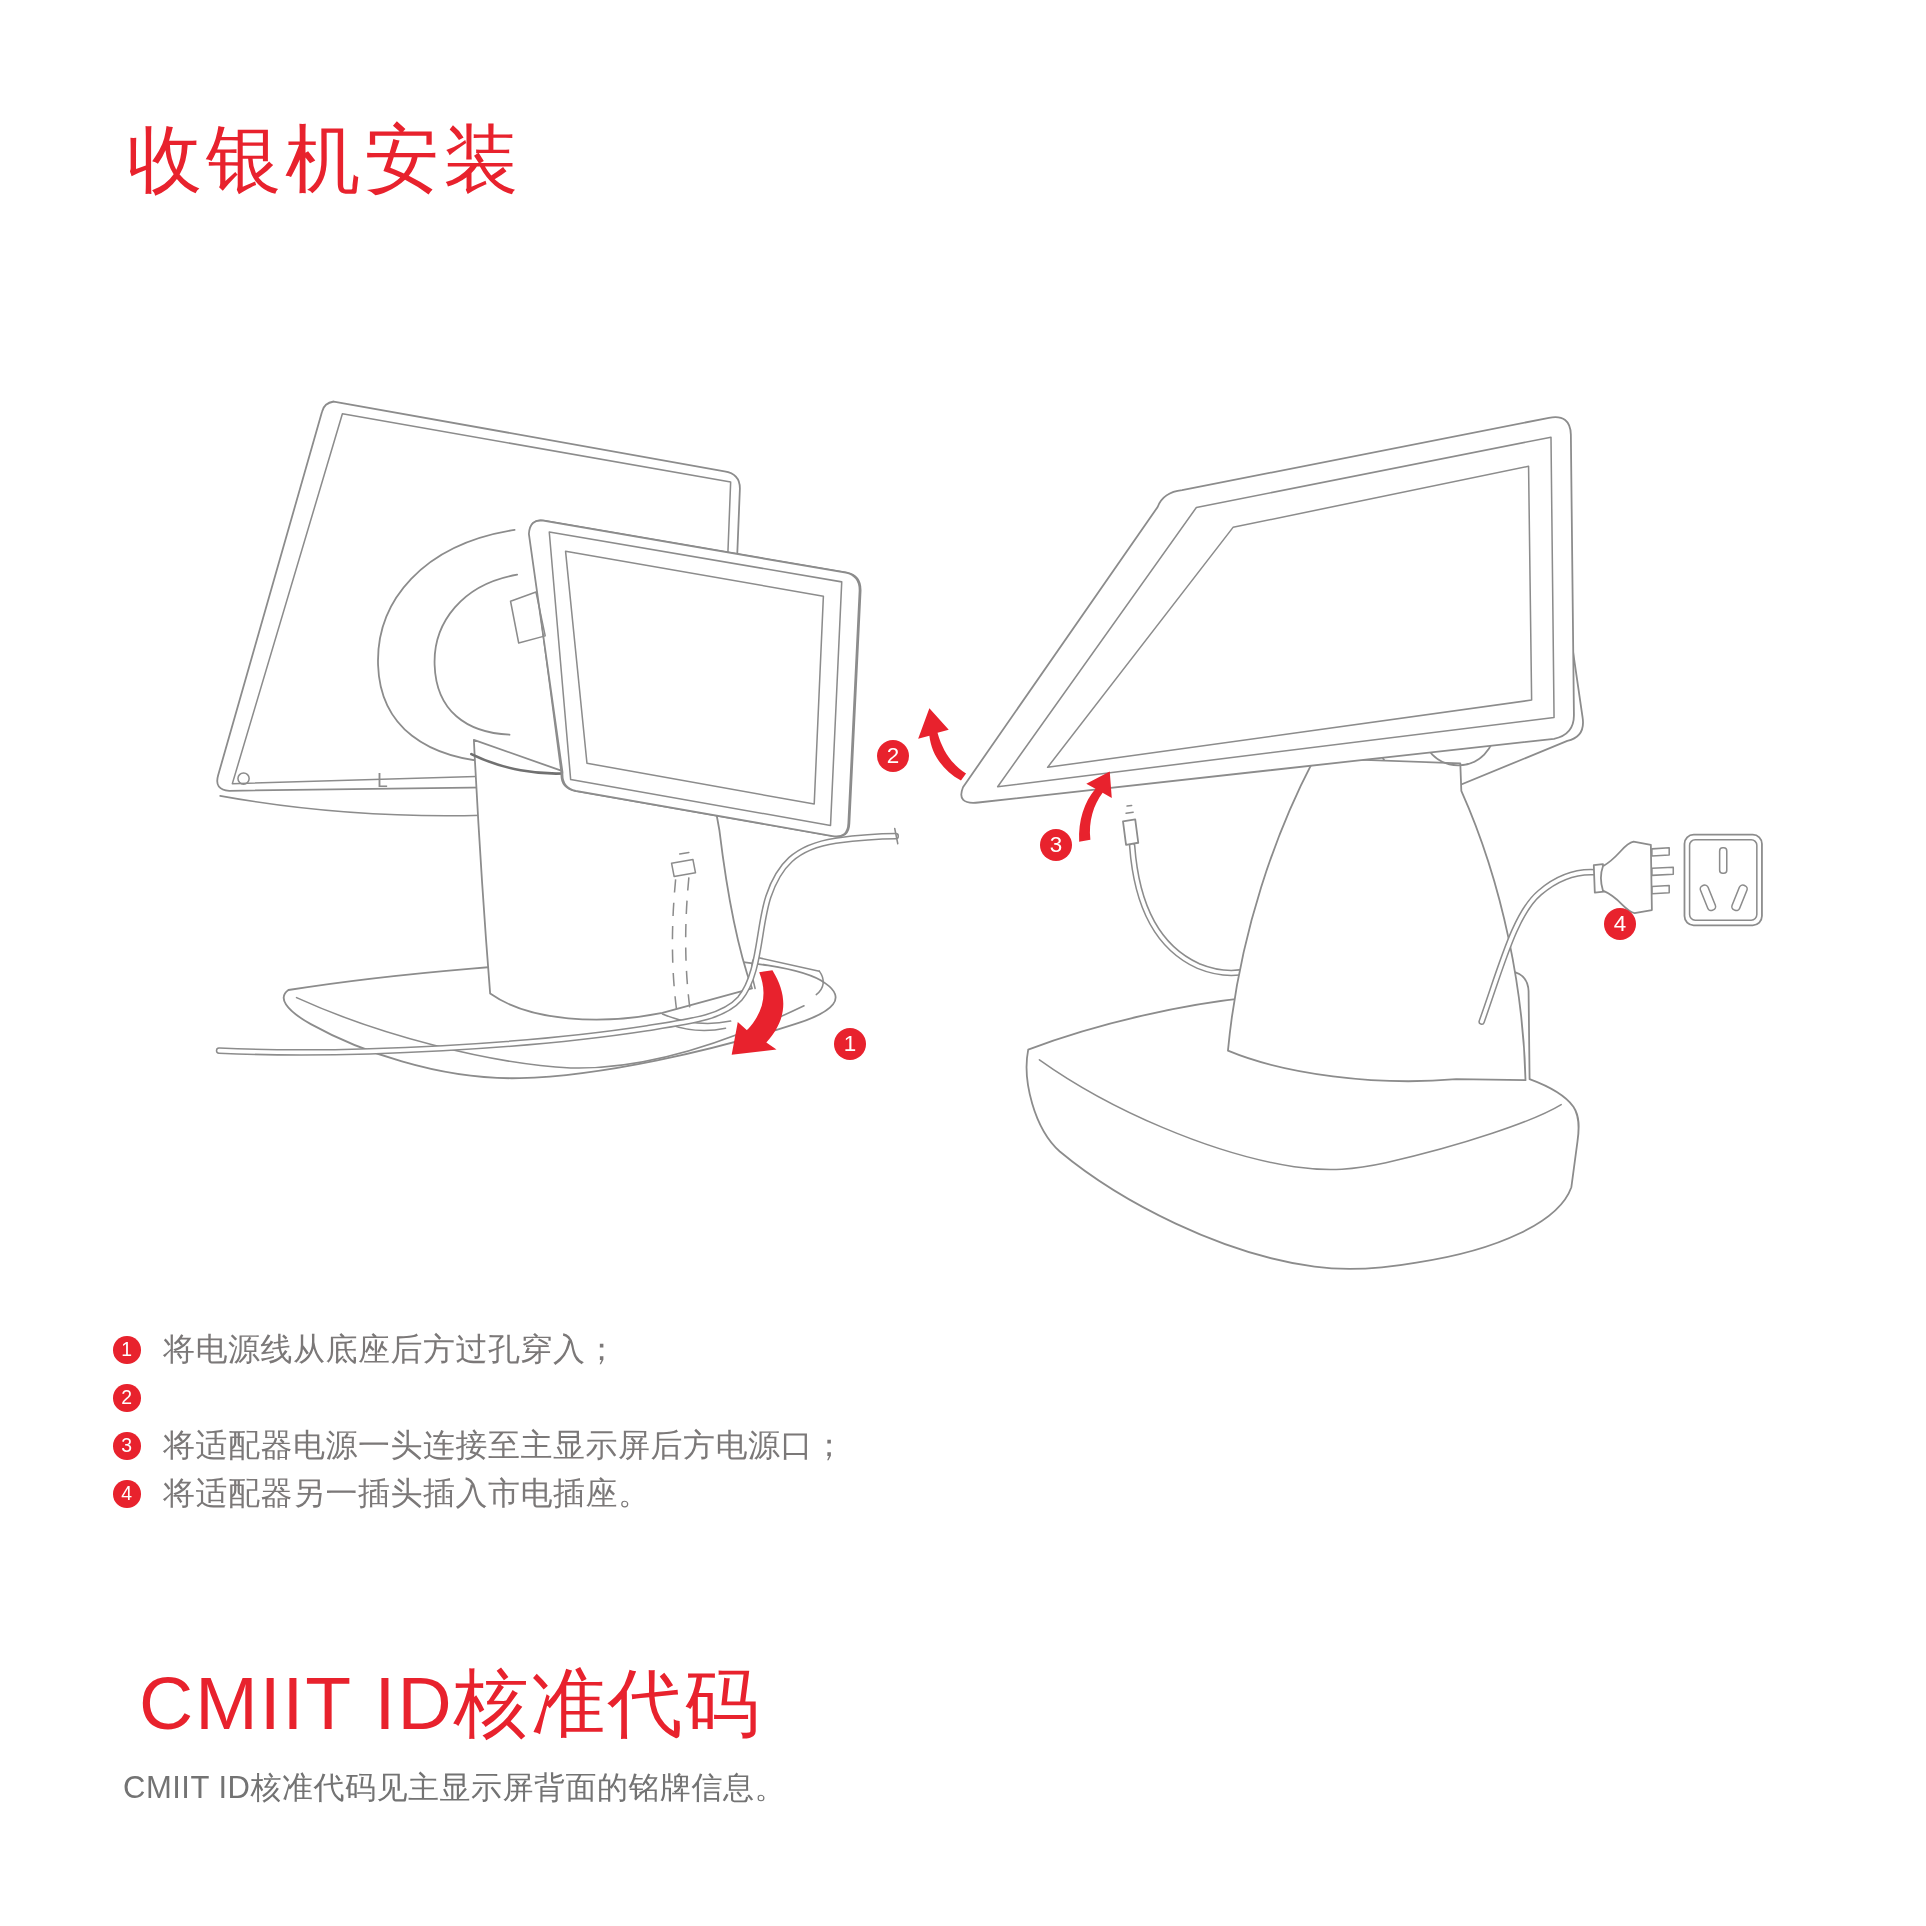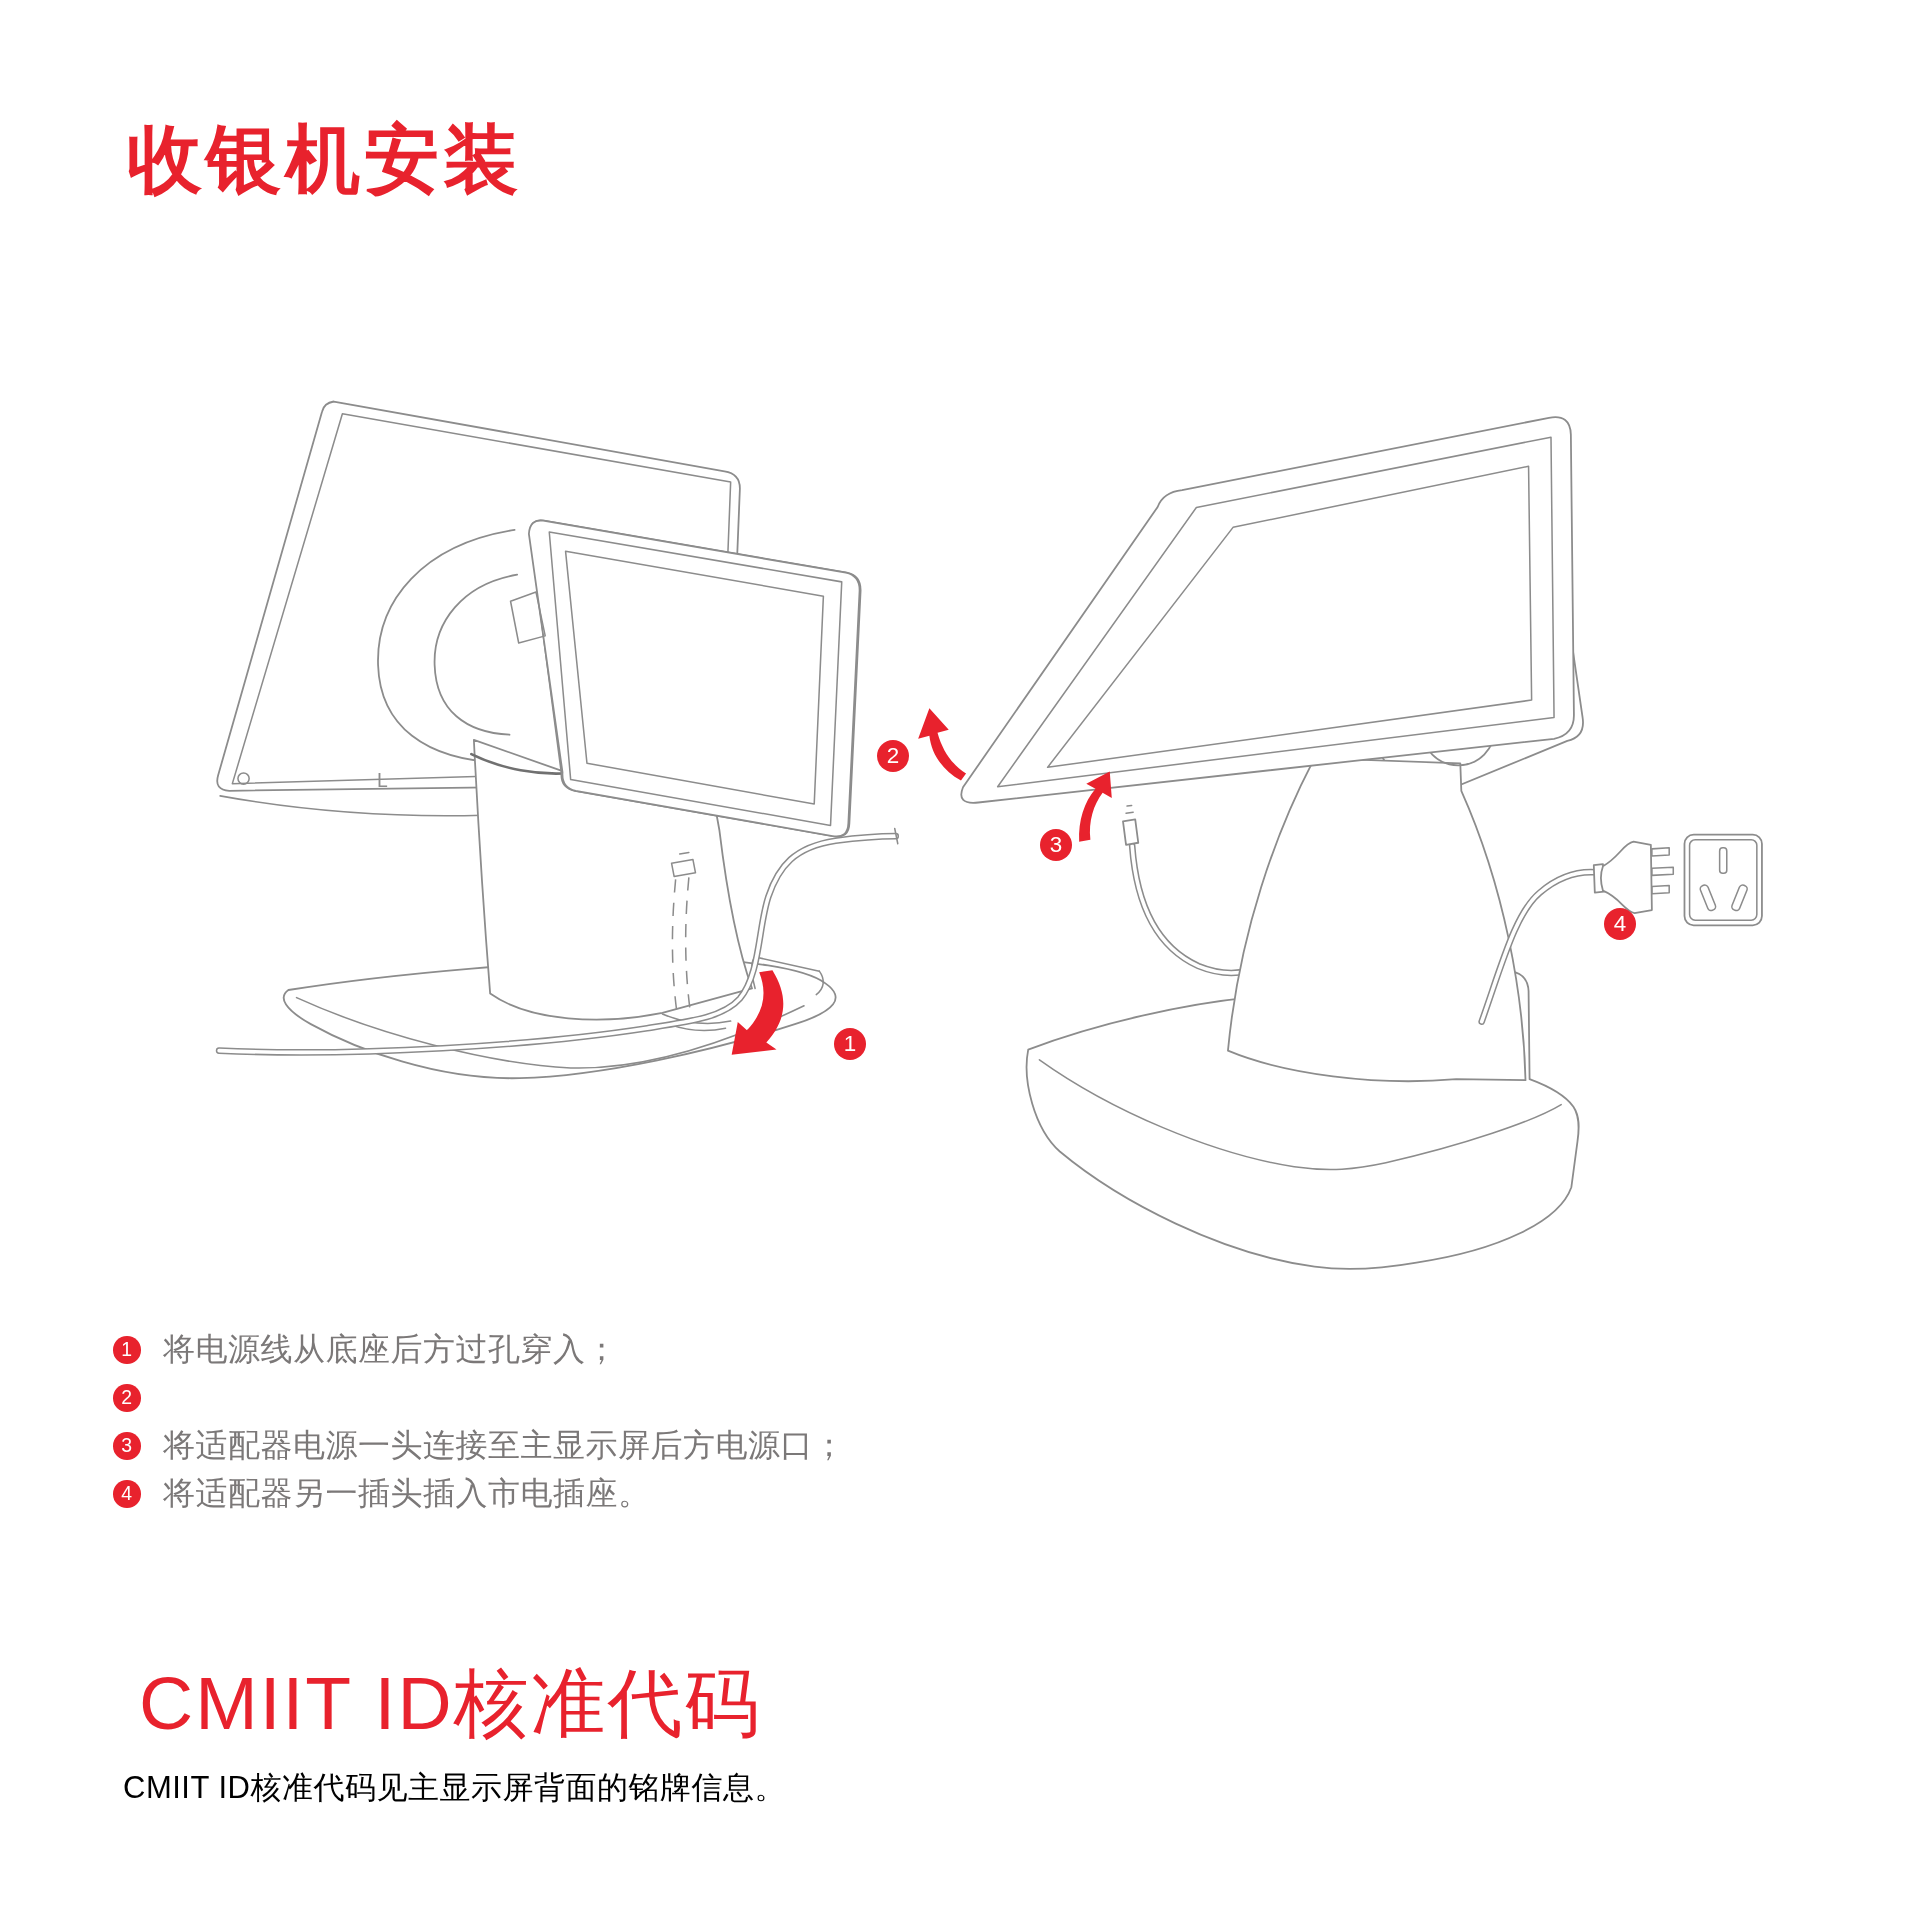--- a/index.html
+++ b/index.html
@@ -1,30 +1,30 @@
 <!DOCTYPE html>
 <html style="font-size:8.2px"><head>
 <meta charset="utf-8">
 <style>
   html,body{margin:0;padding:0;background:#ffffff;}
   body{width:1926px;height:1926px;position:relative;font-family:"Liberation Sans",sans-serif;}
   .page{position:absolute;inset:0;background:#fff;overflow:hidden;}
   .page-title{position:absolute;left:127px;top:118px;font-size:75px;line-height:1.1;
-    font-weight:700;color:#e8222d;letter-spacing:4.1px;margin:0;}
+    font-weight:400;color:#e8222d;letter-spacing:4.1px;margin:0;}
   .diagram-svg{position:absolute;left:0;top:0;width:1926px;height:1926px;}
   .badge{position:absolute;width:32px;height:32px;border-radius:50%;background:#e8222d;color:#fff;
     display:flex;align-items:center;justify-content:center;font-size:22.4px;line-height:1;}
   .steps{position:absolute;left:113px;top:1326px;margin:0;padding:0;list-style:none;}
   .step-item{display:flex;align-items:center;height:48px;}
   .step-badge{flex:0 0 auto;width:27.5px;height:27.5px;border-radius:50%;background:#e8222d;color:#fff;
     display:flex;align-items:center;justify-content:center;font-size:19.4px;line-height:1;margin-right:22.4px;}
   .step-text{color:#7b7878;font-size:32px;letter-spacing:0.5px;white-space:nowrap;font-family:Liberation Mono, monospace;}
   .cmiit-title{position:absolute;left:127px;top:1650px;margin:12px;font-size:75px;line-height:1.1;
     font-weight:400;color:#e8222d;letter-spacing:2px;}
-  .cmiit-body{position:absolute;left:123px;top:1767px;margin:0;font-size:31px;color:#000000;letter-spacing:0.5px;}
+  .cmiit-body{position:absolute;left:123px;top:1767px;margin:0;font-size:31px;color:#737373;letter-spacing:0.5px;}
   
   .ln{fill:none;stroke:#8c8c8c;stroke-width:3.5;stroke-linecap:round;stroke-linejoin:round;}
   .fw{fill:#ffffff;stroke:#8c8c8c;stroke-width:3.5;stroke-linecap:round;stroke-linejoin:round;}
   .thin{fill:none;stroke:#8c8c8c;stroke-width:3;stroke-linecap:round;stroke-linejoin:round;}
   .seam{fill:none;stroke:#707070;stroke-width:5;stroke-linecap:round;}
   .cable-u{fill:none;stroke:#8c8c8c;stroke-width:13;stroke-linecap:round;}
   .cable-o{fill:none;stroke:#ffffff;stroke-width:7;stroke-linecap:round;}
   .dash{fill:none;stroke:#8c8c8c;stroke-width:3;stroke-dasharray:26 20;}
   .red{fill:#e8222d;stroke:none;}
   .lbl{font-family:"Liberation Sans",sans-serif;font-size:38px;fill:#8c8c8c;}

